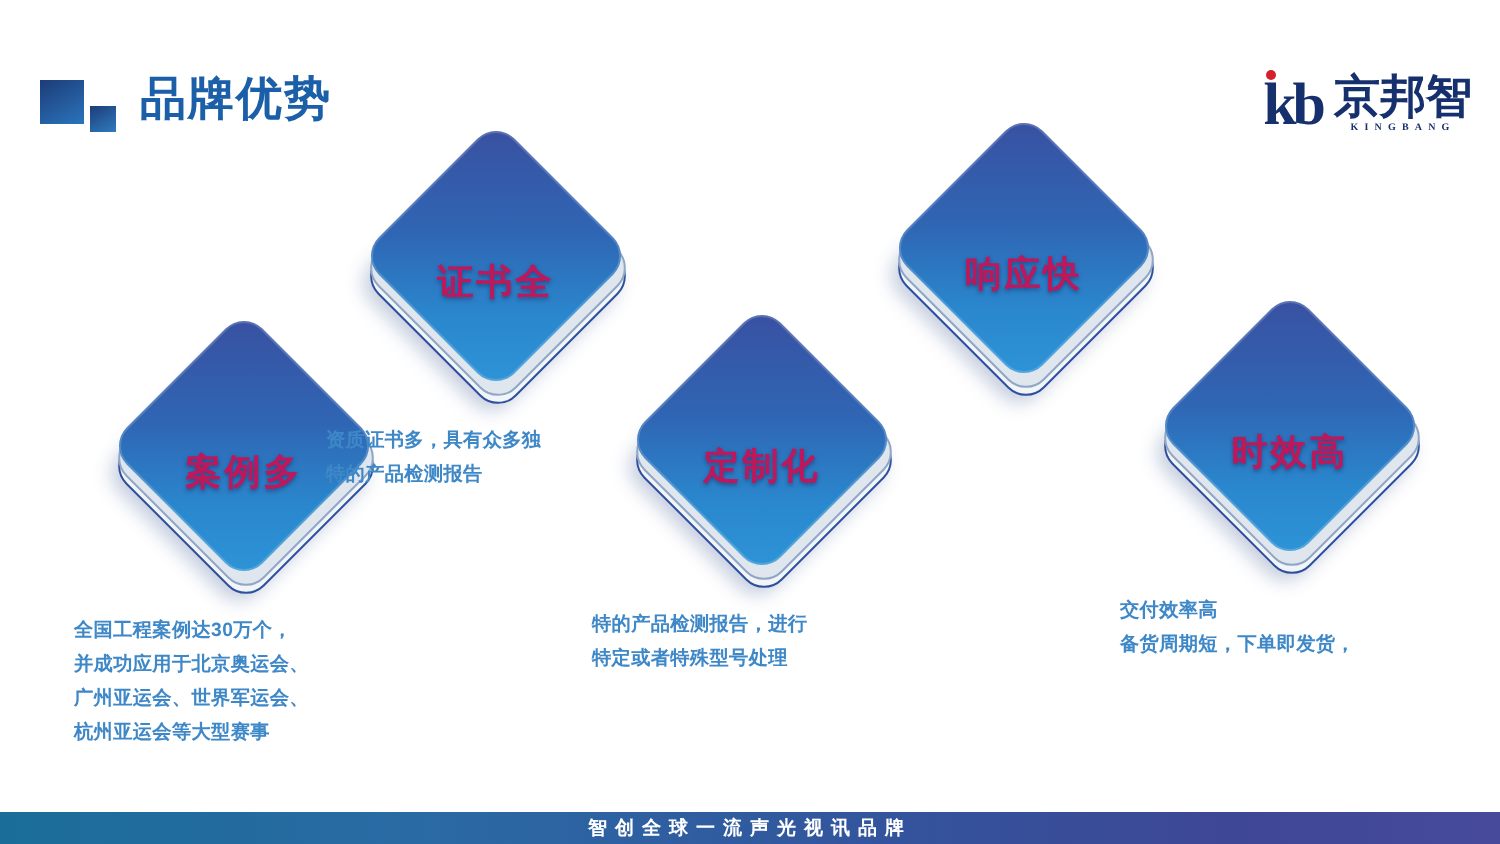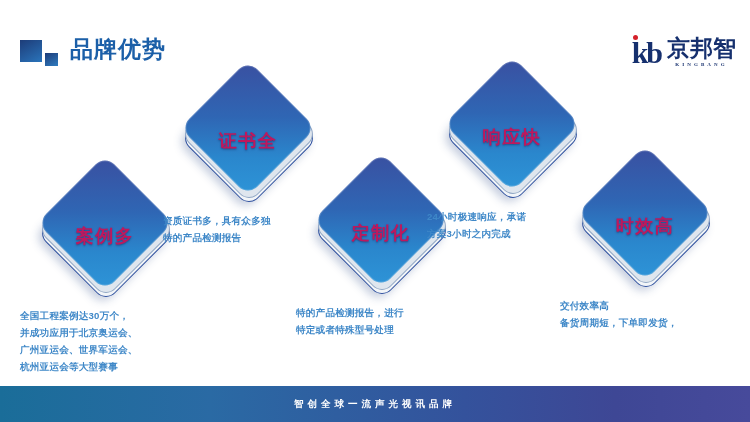--- a/index.html
+++ b/index.html
@@ -182,21 +182,21 @@
     letter-spacing: 0.2px;
   }
   .caption div { white-space: nowrap; }
 
   
   .footer {
     position: absolute;
     left: 0;
     bottom: 0;
     width: 750px;
-    height: 36px;
+    height: 16px;
     background: linear-gradient(90deg, #1a6d99 0%, #2a6aa4 28%, #34529c 62%, #3e4795 82%, #474a9b 100%);
     display: flex;
     align-items: center;
     justify-content: center;
   }
   .footer-text {
     font-size: 9.5px;
     font-weight: bold;
     color: #ffffff;
     letter-spacing: 4px;
@@ -220,21 +220,21 @@
     </div>
     <div class="logo-cn">
       <div class="logo-cn-main">京邦智</div>
       <div class="logo-cn-sub">KINGBANG</div>
     </div>
   </div>
 </div>
 
 <div class="stage">
 
-  <div class="item" style="left:20px; top:113px;">
+  <div class="item" style="left:37px; top:113px;">
     <div class="dia-wrap">
       <div class="dia-plate"></div>
       <div class="dia-plate2"></div>
       <div class="dia-face"></div>
       <div class="dia-label">案例多</div>
     </div>
     <div class="caption">
       <div>全国工程案例达30万个，</div>
       <div>并成功应用于北京奥运会、</div>
       <div>广州亚运会、世界军运会、</div>
@@ -268,24 +268,20 @@
     </div>
   </div>
 
   <div class="item" style="left:427px; top:14px;">
     <div class="dia-wrap">
       <div class="dia-plate"></div>
       <div class="dia-plate2"></div>
       <div class="dia-face"></div>
       <div class="dia-label">响应快</div>
     </div>
-    <div class="caption">
-      <div>24小时极速响应，承诺</div>
-      <div>方案3小时之内完成</div>
-    </div>
   </div>
 
   <div class="item" style="left:560px; top:103px;">
     <div class="dia-wrap">
       <div class="dia-plate"></div>
       <div class="dia-plate2"></div>
       <div class="dia-face"></div>
       <div class="dia-label">时效高</div>
     </div>
     <div class="caption">

